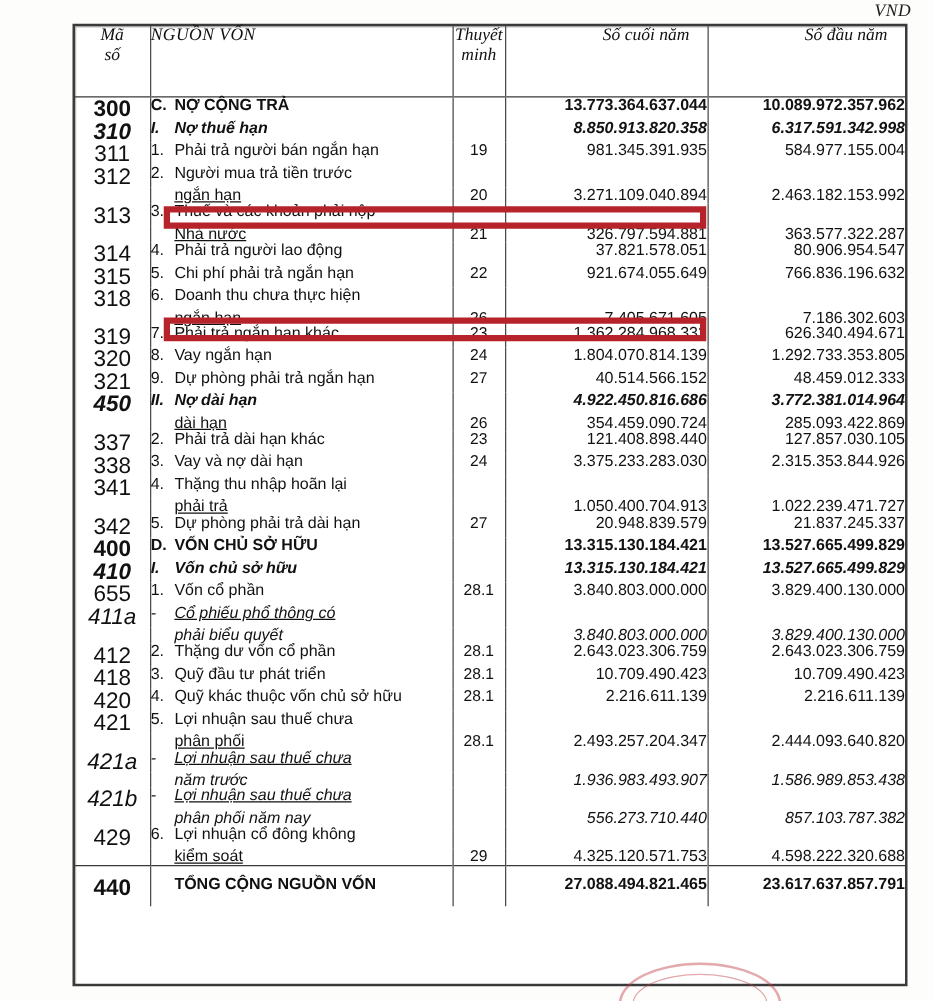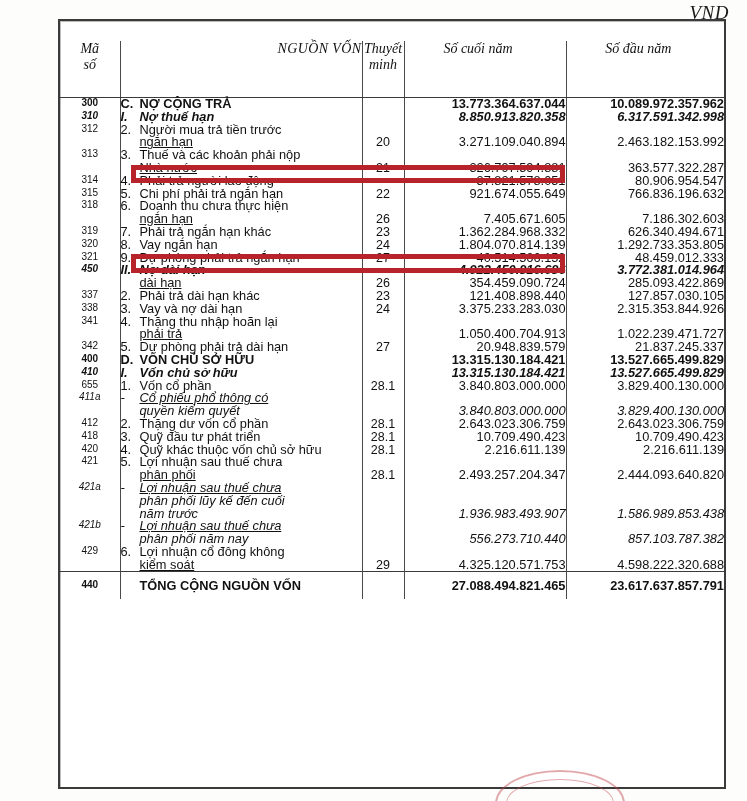--- a/index.html
+++ b/index.html
@@ -36,21 +36,21 @@
     font-style: italic;
     letter-spacing: 1px;
     opacity: .55;
     white-space: nowrap;
   }
 
   .unit-label {
     position: absolute;
     right: 18px;
     top: 2px;
-    font-size: 19px;
+    font-size: 14px;
     font-style: italic;
     font-family: "Liberation Serif", serif;
     color: #1a1a1a;
     letter-spacing: .5px;
   }
 
   
   .table-wrap {
     position: absolute;
     left: 58px;
@@ -60,21 +60,20 @@
     border: 2px solid #3a3a3a;
     box-shadow: 1px 1px 0 #bbb inset;
     background: #ffffff;
     box-sizing: border-box;
   }
   table.fin {
     width: 100%;
     border-collapse: collapse;
     table-layout: fixed;
     font-size: 12.5px;
-    margin-top: 20px;
   }
   col.c-code  { width: 60px;  }
   col.c-name  { width: 242px; }
   col.c-note  { width: 42px;  }
   col.c-cur   { width: 162px; }
   col.c-prev  { width: 158px; }
 
   table.fin th, table.fin td {
     padding: 0;
     vertical-align: top;
@@ -88,28 +87,28 @@
     font-weight: normal;
     font-style: italic;
     font-family: "Liberation Serif", serif;
     font-size: 14px;
     text-align: center;
     vertical-align: middle;
     border-bottom: 1.6px solid #3a3a3a;
     padding: 0 6px;
     line-height: 1.15;
   }
-  thead th.h-name { text-align: right; padding-left: 20px; letter-spacing: .4px; }
-  thead th.h-cur, thead th.h-prev { text-align: center; padding-right: 14px; }
+  thead th.h-name { text-align: left; padding-left: 0; letter-spacing: .4px; }
+  thead th.h-cur, thead th.h-prev { text-align: right; padding-right: 14px; }
 
   tbody td { line-height: 1.0; }
 
   td.code {
     text-align: center;
-    font-size: 10px;
+    font-size: 18px;
     padding-top: 3px;
     white-space: nowrap;
   }
   td.name {
     padding-left: 10px;
     padding-top: 3px;
     font-size: 12.8px;
     white-space: nowrap;
   }
   td.note {
@@ -236,20 +235,27 @@
             <td class="num col-sep-l">10.089.972.357.962</td>
           </tr>
           <tr class="lvl-roman">
             <td class="code">310</td>
             <td class="name col-sep-l ind-1"><span class="num-marker">I.</span><span>Nợ thuế hạn</span></td>
             <td class="note col-sep-l"></td>
             <td class="num col-sep-l">8.850.913.820.358</td>
             <td class="num col-sep-l">6.317.591.342.998</td>
           </tr>
           <tr class="lvl-normal">
+            <td class="code">311</td>
+            <td class="name col-sep-l ind-2"><span class="num-marker">1.</span><span>Phải trả người bán ngắn hạn</span></td>
+            <td class="note col-sep-l">19</td>
+            <td class="num col-sep-l">981.345.391.935</td>
+            <td class="num col-sep-l">584.977.155.004</td>
+          </tr>
+          <tr class="lvl-normal">
             <td class="code">312</td>
             <td class="name col-sep-l ind-2"><span class="num-marker">2.</span><span>Người mua trả tiền trước</span></td>
             <td class="note col-sep-l"></td>
             <td class="num col-sep-l"></td>
             <td class="num col-sep-l"></td>
           </tr>
           <tr class="lvl-normal">
             <td class="code"></td>
             <td class="name col-sep-l ind-3"><span class="num-marker"></span><span>ngắn hạn</span></td>
             <td class="note col-sep-l">20</td>
@@ -391,21 +397,21 @@
           </tr>
           <tr class="lvl-dash">
             <td class="code">411a</td>
             <td class="name col-sep-l ind-3"><span class="dash-marker">-</span><span>Cổ phiếu phổ thông có</span></td>
             <td class="note col-sep-l"></td>
             <td class="num col-sep-l"></td>
             <td class="num col-sep-l"></td>
           </tr>
           <tr class="lvl-dash">
             <td class="code"></td>
-            <td class="name col-sep-l ind-4"><span class="num-marker"></span><span>quyền kiểm quyết</span></td>
+            <td class="name col-sep-l ind-4"><span class="num-marker"></span><span>phải biểu quyết</span></td>
             <td class="note col-sep-l"></td>
             <td class="num col-sep-l">3.840.803.000.000</td>
             <td class="num col-sep-l">3.829.400.130.000</td>
           </tr>
           <tr class="lvl-normal">
             <td class="code">412</td>
             <td class="name col-sep-l ind-2"><span class="num-marker">2.</span><span>Thặng dư vốn cổ phần</span></td>
             <td class="note col-sep-l">28.1</td>
             <td class="num col-sep-l">2.643.023.306.759</td>
             <td class="num col-sep-l">2.643.023.306.759</td>
@@ -440,27 +446,20 @@
           </tr>
           <tr class="lvl-dash">
             <td class="code">421a</td>
             <td class="name col-sep-l ind-3"><span class="dash-marker">-</span><span>Lợi nhuận sau thuế chưa</span></td>
             <td class="note col-sep-l"></td>
             <td class="num col-sep-l"></td>
             <td class="num col-sep-l"></td>
           </tr>
           <tr class="lvl-dash">
             <td class="code"></td>
-            <td class="name col-sep-l ind-4"><span class="num-marker"></span><span>phân phối lũy kế đến cuối</span></td>
-            <td class="note col-sep-l"></td>
-            <td class="num col-sep-l"></td>
-            <td class="num col-sep-l"></td>
-          </tr>
-          <tr class="lvl-dash">
-            <td class="code"></td>
             <td class="name col-sep-l ind-4"><span class="num-marker"></span><span>năm trước</span></td>
             <td class="note col-sep-l"></td>
             <td class="num col-sep-l">1.936.983.493.907</td>
             <td class="num col-sep-l">1.586.989.853.438</td>
           </tr>
           <tr class="lvl-dash">
             <td class="code">421b</td>
             <td class="name col-sep-l ind-3"><span class="dash-marker">-</span><span>Lợi nhuận sau thuế chưa</span></td>
             <td class="note col-sep-l"></td>
             <td class="num col-sep-l"></td>

